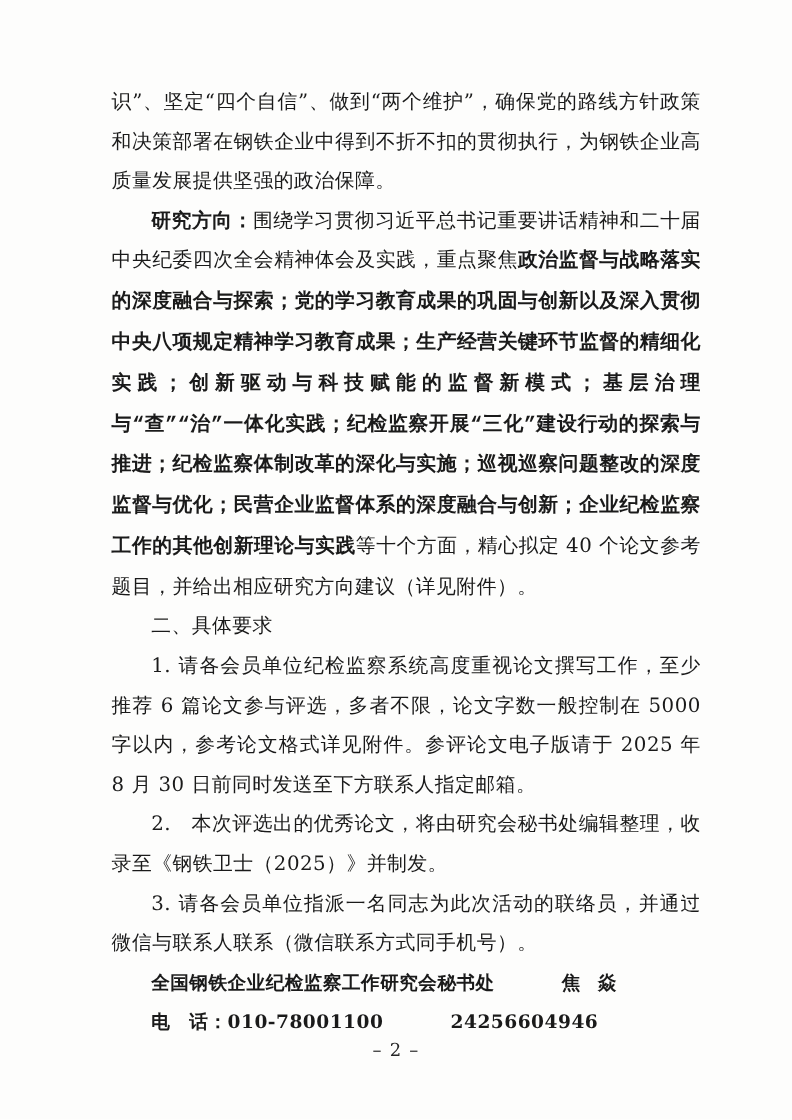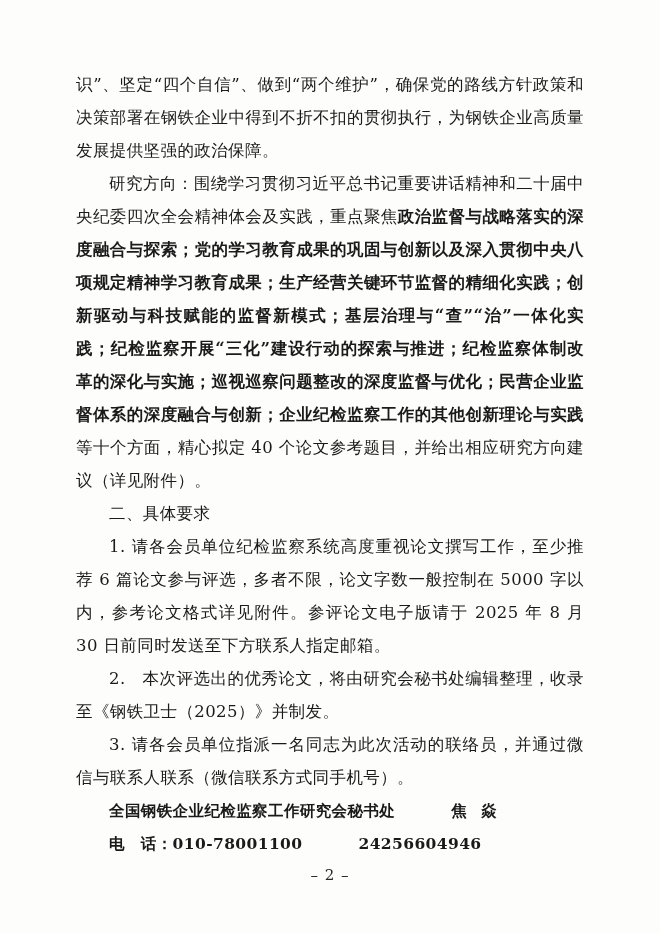--- a/index.html
+++ b/index.html
@@ -20,35 +20,35 @@
     height: 933px;
     background: #fdfdfc;
   }
   .body-area {
     position: absolute;
     left: 76px;
     top: 68px;
     width: 508px;
   }
   p {
-    margin: 0 0 0 0;
+    margin: 0 0 0 17px;
     font-size: 16.5px;
     line-height: 33px;
     text-align: justify;
     text-justify: inter-ideograph;
     letter-spacing: 0.4px;
   }
   .indent2 { text-indent: 33px; }
-  .bold { font-weight: bold; }
+  .bold { font-weight: bold; font-family: Liberation Mono, monospace; }
   .heading {
     font-weight: normal;
     text-indent: 33px;
   }
   .lead-bold {
-    font-weight: normal;
+    font-weight: bold;
   }
   .contact-line {
     text-indent: 33px;
     font-size: 15.5px;
     line-height: 33px;
     font-weight: bold;
   }
   .mid-space { display: inline-block; width: 14px; }
   .big-space { display: inline-block; width: 56px; }
   .footer {

